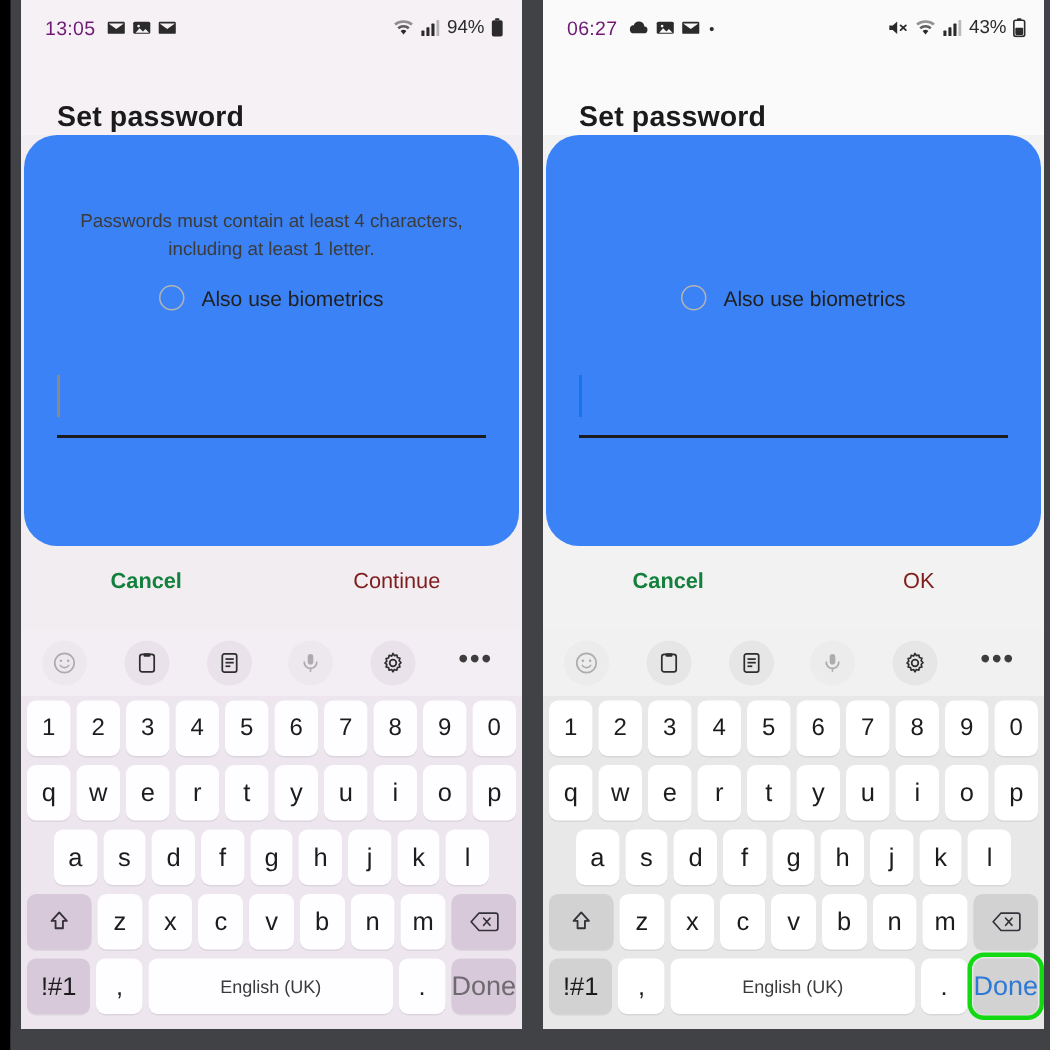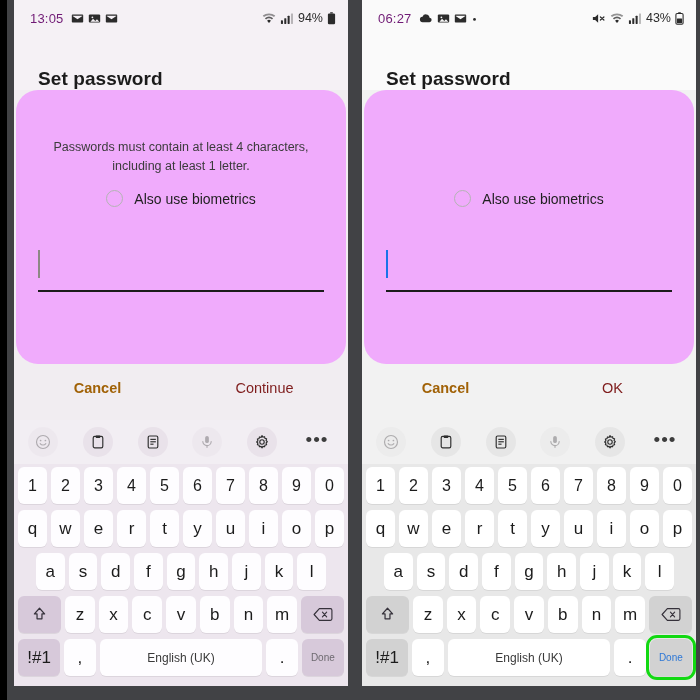--- a/index.html
+++ b/index.html
@@ -81,21 +81,21 @@
     flex: 1 1 auto;
     position: relative;
     padding: 0 2px;
   }
   .panel.purple .bodywrap { background: #f1edf1; }
   .panel.grey   .bodywrap { background: #f2f2f2; }
 
   .card {
     position: absolute;
     left: 2px; right: 2px; top: 0; height: 274px;
-    background: #f0abfc;
+    background: #3b82f6;
     border-radius: 22px;
   }
   .card-msg {
     position: absolute;
     left: 26px; right: 26px; top: 48px;
     text-align: center;
     font-size: 12.5px;
     line-height: 1.5;
     color: #3b3b3b;
   }
@@ -135,21 +135,21 @@
   .actions {
     position: absolute;
     left: 0; right: 0; top: 274px; height: 48px;
     display: flex; align-items: center;
   }
   .act {
     flex: 1 1 50%;
     text-align: center;
     font-size: 14.5px;
   }
-  .act.primary   { font-weight: bold; color: #a16207; }
+  .act.primary   { font-weight: bold; color: #15803d; }
   .act.disabled  { color: #7f1d1d; }
 
   
   .keyboard {
     flex: 0 0 auto;
     padding: 0 0 7px 0;
   }
   .panel.purple .keyboard { background: #ede6ee; }
   .panel.grey   .keyboard { background: #e8e8e8; }
 
@@ -197,21 +197,21 @@
   }
   .panel.purple .key.special { background: #d7c9da; }
   .panel.grey   .key.special { background: #d2d2d2; }
 
   .krow.asdf { padding-left: 22px; padding-right: 22px; }
 
   .krow.bottom .key.sym   { flex: 1.35 1 0; }
   .krow.bottom .key.comma { flex: 1.0 1 0; }
   .krow.bottom .key.space { flex: 5.2 1 0; font-size: 12px; color: #3a3a3a; }
   .krow.bottom .key.dot   { flex: 1.0 1 0; }
-  .krow.bottom .key.done  { flex: 1.35 1 0; font-size: 10px; }
+  .krow.bottom .key.done  { flex: 1.35 1 0; font-size: 18px; }
   .panel.purple .key.done { background: #d7c9da; color: #6e6a70; }
   .panel.grey   .key.done { background: #d2d2d2; color: #2e78d6; }
 
   .key.highlight {
     outline: 3px solid #12d912;
     outline-offset: 1px;
     border-radius: 7px;
   }
 
   .bottombar {

